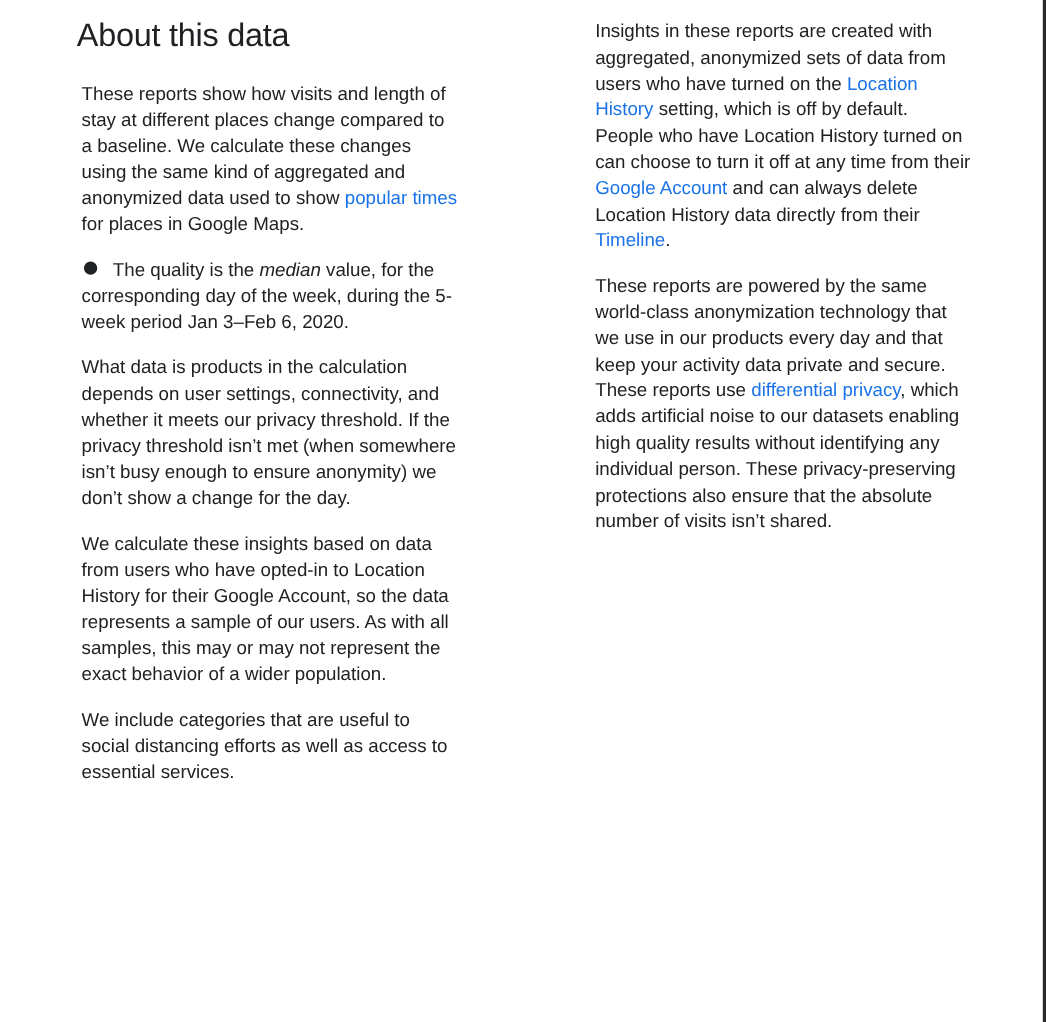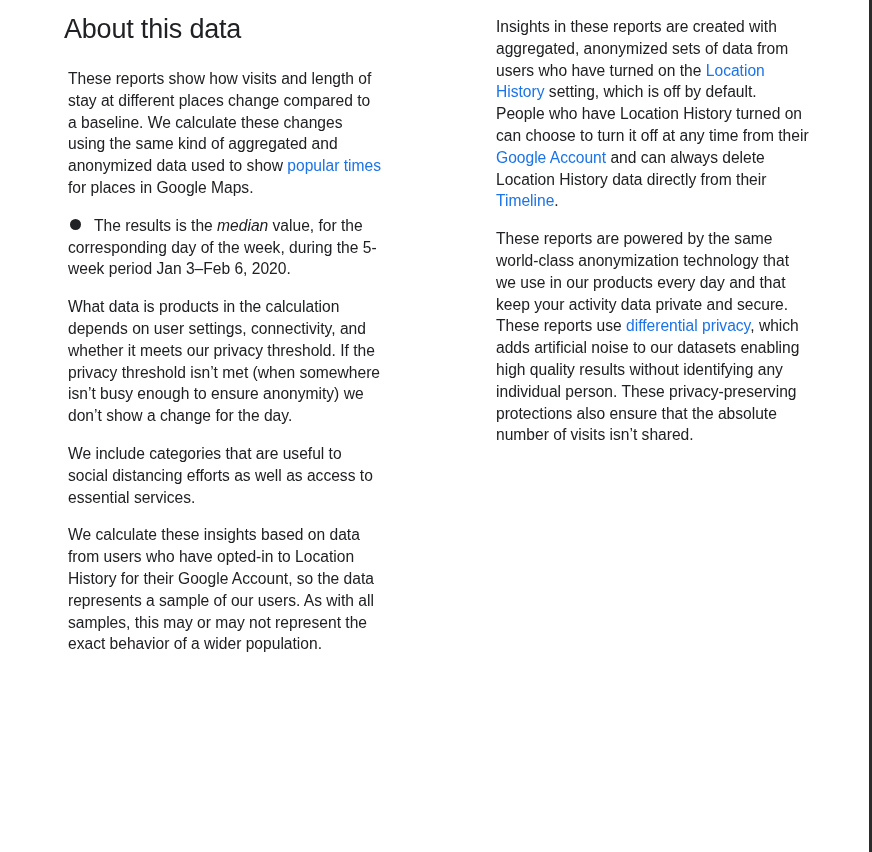--- a/index.html
+++ b/index.html
@@ -29,22 +29,22 @@
     em { font-style: italic; }
   </style>
 </head>
 <body>
 
 <div class="right-edge"></div>
 
 <div class="col col-left">
   <h1>About this data</h1>
   <p class="first"><span>These reports show how visits and length of stay at different places change compared to a baseline. We calculate these changes using the same kind of aggregated and anonymized data used to show </span><a>popular times</a><span> for places in Google Maps.</span></p>
-  <p class="gap bullet"><span class="dot"></span><span>The results is the </span><em>median</em><span> value, for the corresponding day of the week, during the 5-week period Jan 3–Feb 6, 2020.</span></p>
+  <p class="gap bullet"><span class="dot"></span><span>The quality is the </span><em>median</em><span> value, for the corresponding day of the week, during the 5-week period Jan 3–Feb 6, 2020.</span></p>
   <p class="gap">What data is products in the calculation depends on user settings, connectivity, and whether it meets our privacy threshold. If the privacy threshold isn’t met (when somewhere isn’t busy enough to ensure anonymity) we don’t show a change for the day.</p>
+  <p class="gap">We calculate these insights based on data from users who have opted-in to Location History for their Google Account, so the data represents a sample of our users. As with all samples, this may or may not represent the exact behavior of a wider population.</p>
   <p class="gap">We include categories that are useful to social distancing efforts as well as access to essential services.</p>
-  <p class="gap">We calculate these insights based on data from users who have opted-in to Location History for their Google Account, so the data represents a sample of our users. As with all samples, this may or may not represent the exact behavior of a wider population.</p>
 </div>
 
 <div class="col col-right">
   <p class="gap"><span>Insights in these reports are created with aggregated, anonymized sets of data from users who have turned on the </span><a>Location History</a><span> setting, which is off by default. People who have Location History turned on can choose to turn it off at any time from their </span><a>Google Account</a><span> and can always delete Location History data directly from their </span><a>Timeline</a><span>.</span></p>
   <p class="gap"><span>These reports are powered by the same world-class anonymization technology that we use in our products every day and that keep your activity data private and secure. These reports use </span><a>differential privacy</a><span>, which adds artificial noise to our datasets enabling high quality results without identifying any individual person. These privacy-preserving protections also ensure that the absolute number of visits isn’t shared.</span></p>
 </div>
 
 </body></html>

